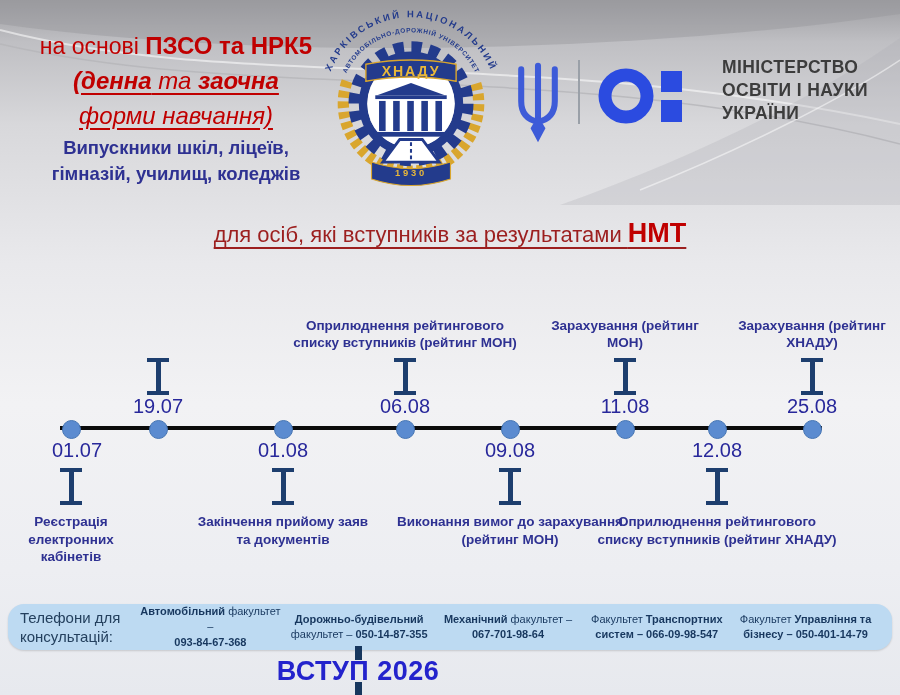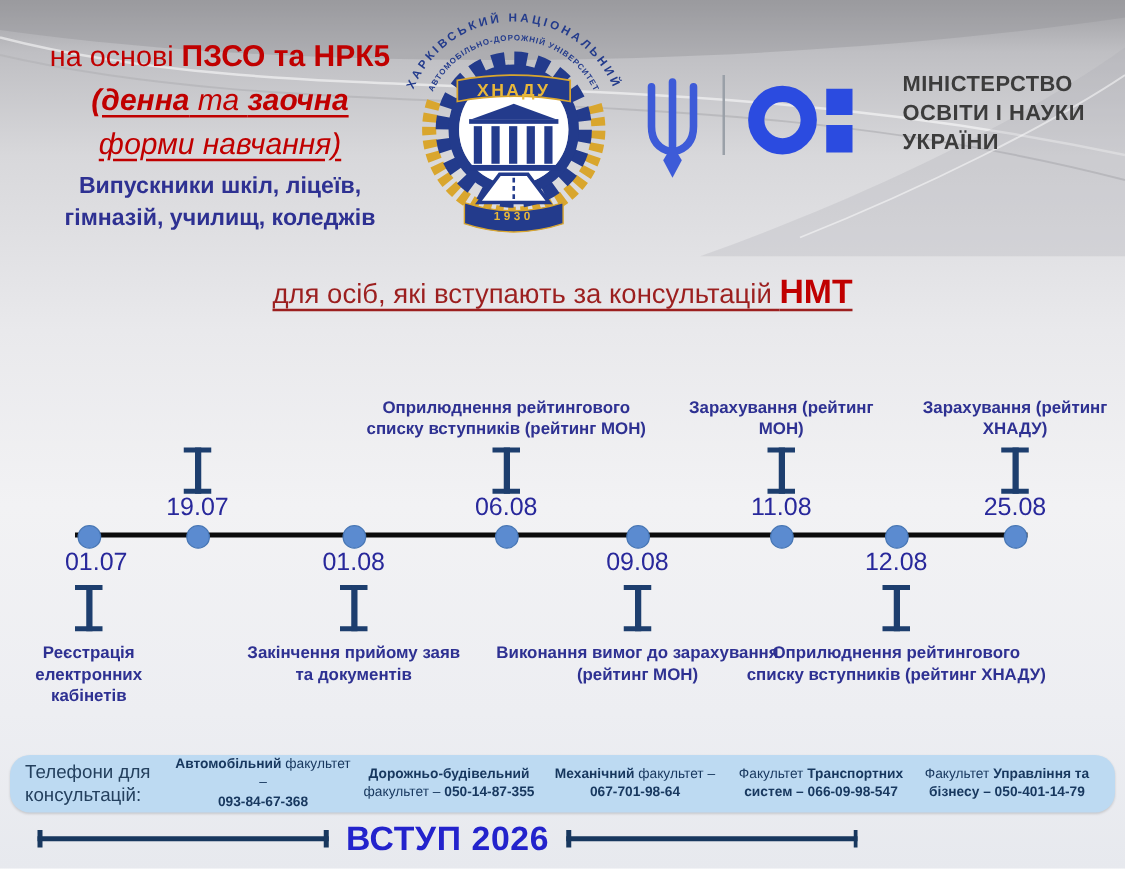--- a/index.html
+++ b/index.html
@@ -51,21 +51,21 @@
 
   
   .contacts{position:absolute;left:8px;top:604px;width:884px;height:46px;box-sizing:border-box;
             background:#BDDAF2;border-radius:16px;display:flex;align-items:center;
             padding:3px 12px;box-shadow:0 1px 2px rgba(0,0,0,.15);}
   .c-intro{width:116px;flex:0 0 116px;font-size:15px;color:#24405E;line-height:1.28;}
   .c-item{flex:1;text-align:center;font-size:11px;color:#17375E;line-height:1.4;}
 
   
   .footer{position:absolute;left:0;top:651px;width:716px;height:40px;display:flex;
-          align-items:center;padding:0 30px;box-sizing:border-box;}
+          align-items:center;padding:0 30px;box-sizing:border-box;flex-direction:column;}
   .fline{flex:1;height:3.5px;background:#17375E;position:relative;}
   .fline::before,.fline::after{content:"";position:absolute;top:-5px;width:3.5px;height:14px;background:#17375E;}
   .fline::before{left:0;} .fline::after{right:0;}
   .ftext{font-size:27px;font-weight:bold;color:#2323CC;margin:0 14px;letter-spacing:.5px;}
 </style>
 </head>
 <body>
 
 <div class="stage">
 
@@ -139,21 +139,21 @@
       <rect x="63" y="36" width="21" height="22" fill="#2B4BE0"></rect>
     </svg>
     <div class="min-text">
       <div>МІНІСТЕРСТВО</div>
       <div>ОСВІТИ І НАУКИ</div>
       <div>УКРАЇНИ</div>
     </div>
   </div>
 
   <div class="nmt-banner">
-    <span class="u"><span>для осіб, які вступають за консультацій </span><b>НМТ</b></span>
+    <span class="u"><span>для осіб, які вступників за результатами </span><b>НМТ</b></span>
   </div>
 
   <div class="timeline" id="timeline">
     <div class="tl-line"></div>
   <div class="tl-dot" style="left: 61.5px; top: 150px;"></div>
       <div class="tl-date" style="left: 77px; top: 169px;">01.07</div>
       <div class="tl-tick" style="left: 71px; top: 198px;">
         <span class="stem"></span>
       </div>
       <div class="tl-label" style="left: 5px; width: 132px; top: 243px;">Реєстрація електронних кабінетів</div>

